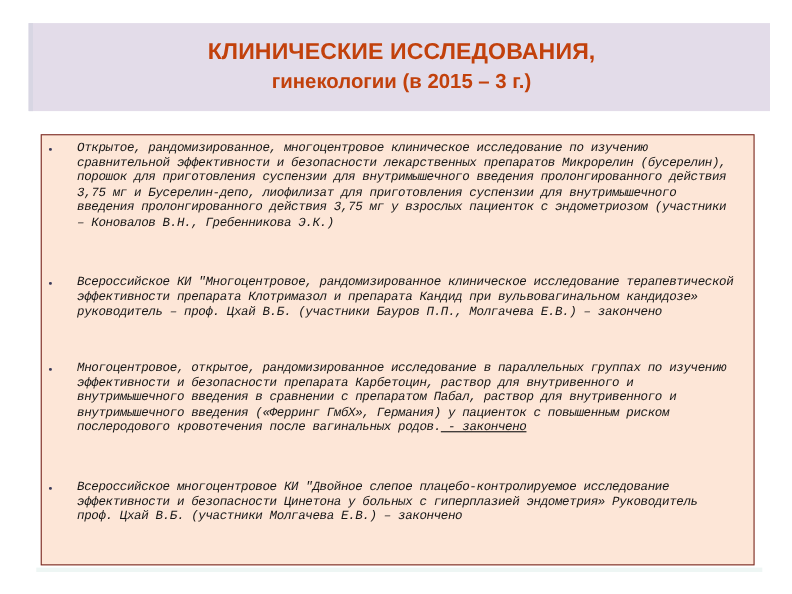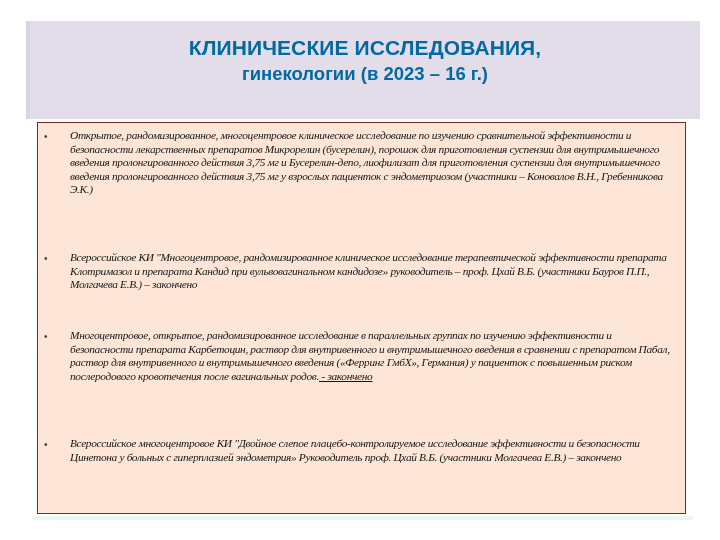--- a/index.html
+++ b/index.html
@@ -12,26 +12,26 @@
       height: 540px;
       position: relative;
       overflow: hidden;
       font-family: "Liberation Sans", sans-serif;
     }
     .header-panel {
       position: absolute;
       left: 26px;
       top: 21px;
       width: 674px;
-      height: 98px;
+      height: 80px;
       background: #e3dce9;
       border-left: 4px solid #d8d6e3;
       box-sizing: border-box;
       text-align: center;
-      color: #0369a1;
+      color: #c2410c;
     }
     .title {
       margin-top: 14px;
       font-size: 21px;
       font-weight: bold;
       letter-spacing: 0.1px;
       line-height: 26px;
     }
     .subtitle {
       font-size: 18.5px;
@@ -75,31 +75,31 @@
       color: #3a3a5a;
     }
     .item-text {
       position: absolute;
       left: 32px;
       width: 600px;
       font-style: italic;
       font-size: 11.4px;
       line-height: 13.6px;
       color: #161616;
-      font-family: Liberation Serif, serif;
+      font-family: Liberation Mono, monospace;
       letter-spacing: -0.35px;
     }
     .u { text-decoration: underline; text-align: center; }
   </style>
 </head>
 <body>
 
 <div class="header-panel">
   <div class="title">КЛИНИЧЕСКИЕ ИССЛЕДОВАНИЯ,</div>
-  <div class="subtitle" style="margin-top:0">гинекологии (в 2023 – 16 г.)</div>
+  <div class="subtitle" style="margin-top:0">гинекологии (в 2015 – 3 г.)</div>
 </div>
 
 <div class="content-box">
   <ul class="items">
     <li class="item" style="top:6px;">
       <span class="bullet">•</span>
       <div class="item-text"> Открытое, рандомизированное, многоцентровое клиническое исследование по изучению сравнительной эффективности и безопасности лекарственных препаратов Микрорелин (бусерелин), порошок для приготовления суспензии для внутримышечного введения пролонгированного действия 3,75 мг и Бусерелин-депо, лиофилизат для приготовления суспензии для внутримышечного введения пролонгированного действия 3,75 мг у взрослых пациенток с эндометриозом (участники –  Коновалов В.Н., Гребенникова Э.К.)</div>
     </li>
     <li class="item" style="top:128px;">
       <span class="bullet">•</span>

